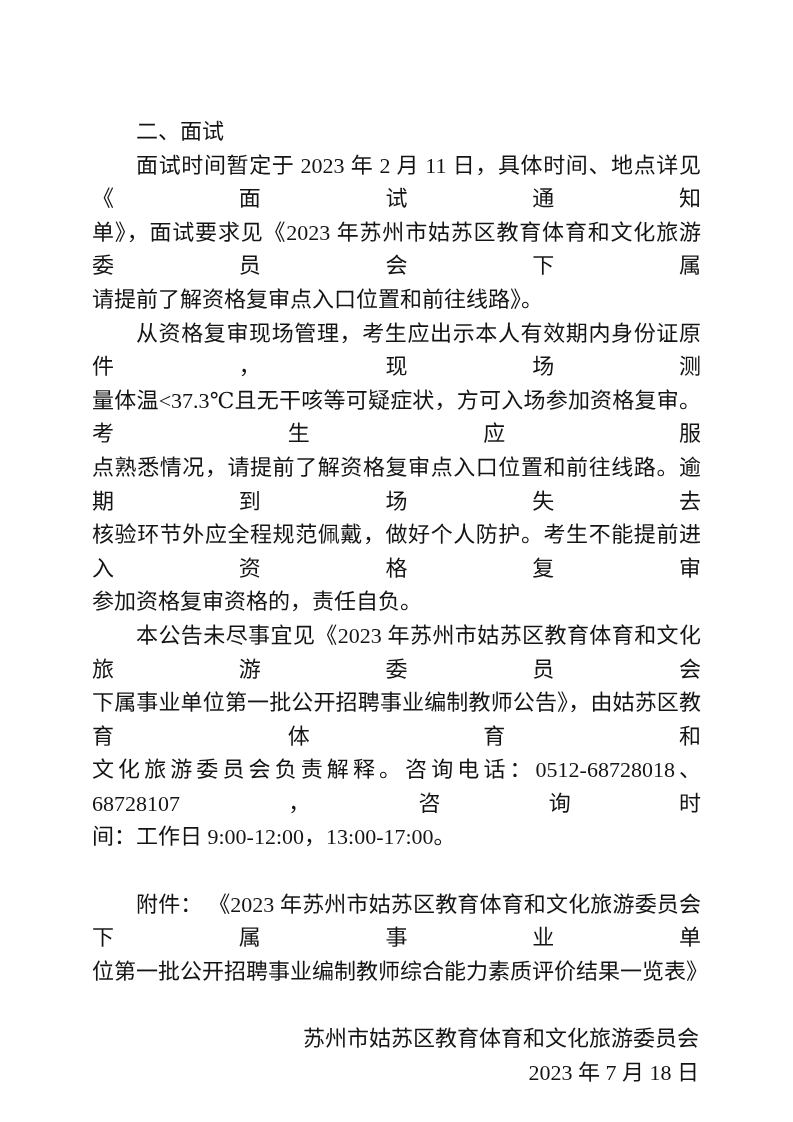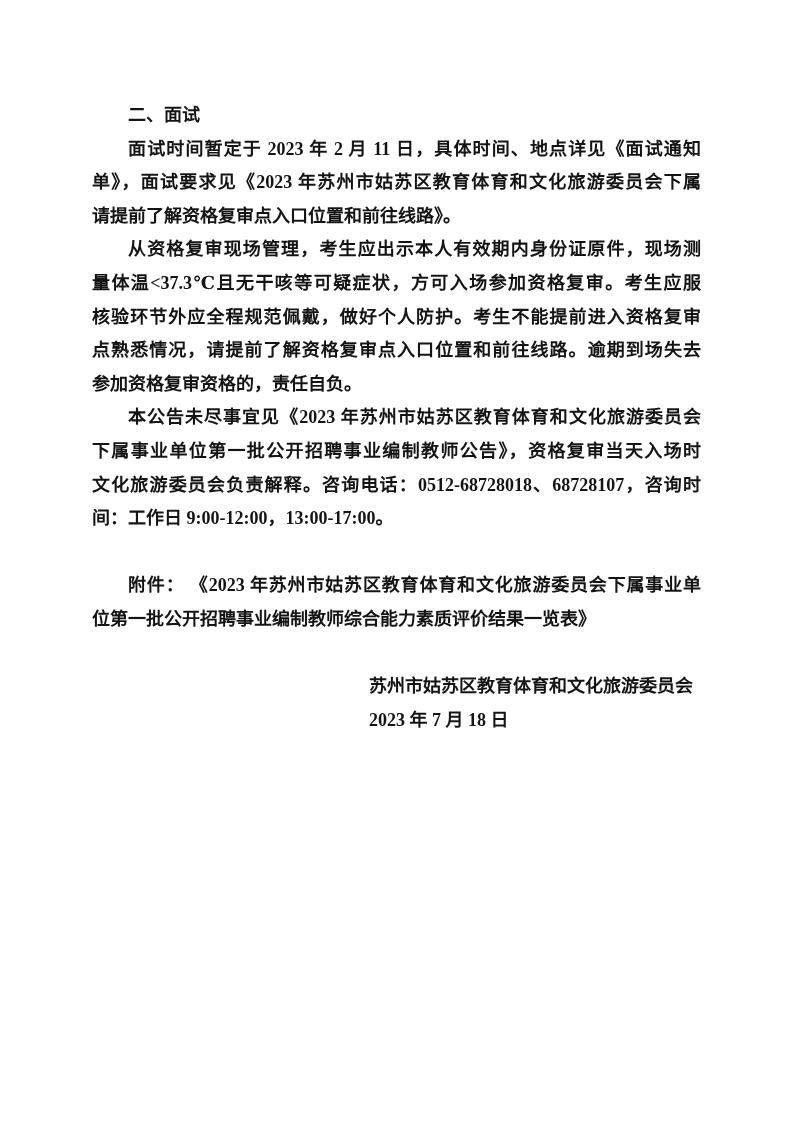--- a/index.html
+++ b/index.html
@@ -12,76 +12,75 @@
     width: 793px;
     height: 1122px;
     margin: 0 auto;
     background: #ffffff;
     overflow: hidden;
     font-family: "Liberation Serif", "DejaVu Serif", serif;
     color: #141414;
   }
   .content {
     position: absolute;
-    top: 0;
+    top: 16px;
     left: 92px;
     width: 609px;
     padding-top: 99px;
-    font-size: 18px;
+    font-size: 22px;
     line-height: 33.6px;
-    font-weight: bold;
   }
   .line {
     min-height: 33.6px;
     white-space: nowrap;
   }
   
   .just {
     white-space: normal;
     text-align: justify;
     text-align-last: justify;
     text-justify: inter-character;
   }
   .ind {
     text-indent: 2em;
   }
   .blank {
     min-height: 33.6px;
   }
   .signature {
     margin-left: auto;
-    margin-right: 8px;
+    margin-right: 2px;
     width: fit-content;
-    text-align: left;
+    text-align: right;
   }
   .sig-name {
     white-space: nowrap;
   }
 </style>
 </head>
 <body>
 
 <div class="page">
   <div class="content">
 
     <div class="line ind">二、面试</div>
 
     <div class="line just ind">面试时间暂定于 2023 年 2 月 11 日，具体时间、地点详见《面试通知</div>
     <div class="line just">单》，面试要求见《2023 年苏州市姑苏区教育体育和文化旅游委员会下属</div>
     <div class="line">请提前了解资格复审点入口位置和前往线路》。</div>
 
 
     <div class="line just ind">从资格复审现场管理，考生应出示本人有效期内身份证原件，现场测</div>
     <div class="line just">量体温&lt;37.3℃且无干咳等可疑症状，方可入场参加资格复审。考生应服</div>
+    <div class="line just">点熟悉情况，请提前了解资格复审点入口位置和前往线路。逾期到场失去</div>
     <div class="line just">核验环节外应全程规范佩戴，做好个人防护。考生不能提前进入资格复审</div>
-    <div class="line just">点熟悉情况，请提前了解资格复审点入口位置和前往线路。逾期到场失去</div>
     <div class="line">参加资格复审资格的，责任自负。</div>
 
     <div class="line just ind">本公告未尽事宜见《2023 年苏州市姑苏区教育体育和文化旅游委员会</div>
-    <div class="line just">下属事业单位第一批公开招聘事业编制教师公告》，资格复审当天入场时</div>
+    <div class="line just">下属事业单位第一批公开招聘事业编制教师公告》，由姑苏区教育体育和</div>
     <div class="line just">文化旅游委员会负责解释。咨询电话：0512-68728018、68728107，咨询时</div>
     <div class="line">间：工作日 9:00-12:00，13:00-17:00。</div>
 
     <div class="line blank"></div>
 
     <div class="line just ind">附件： 《2023 年苏州市姑苏区教育体育和文化旅游委员会下属事业单</div>
     <div class="line">位第一批公开招聘事业编制教师综合能力素质评价结果一览表》</div>
 
     <div class="line blank"></div>
 

